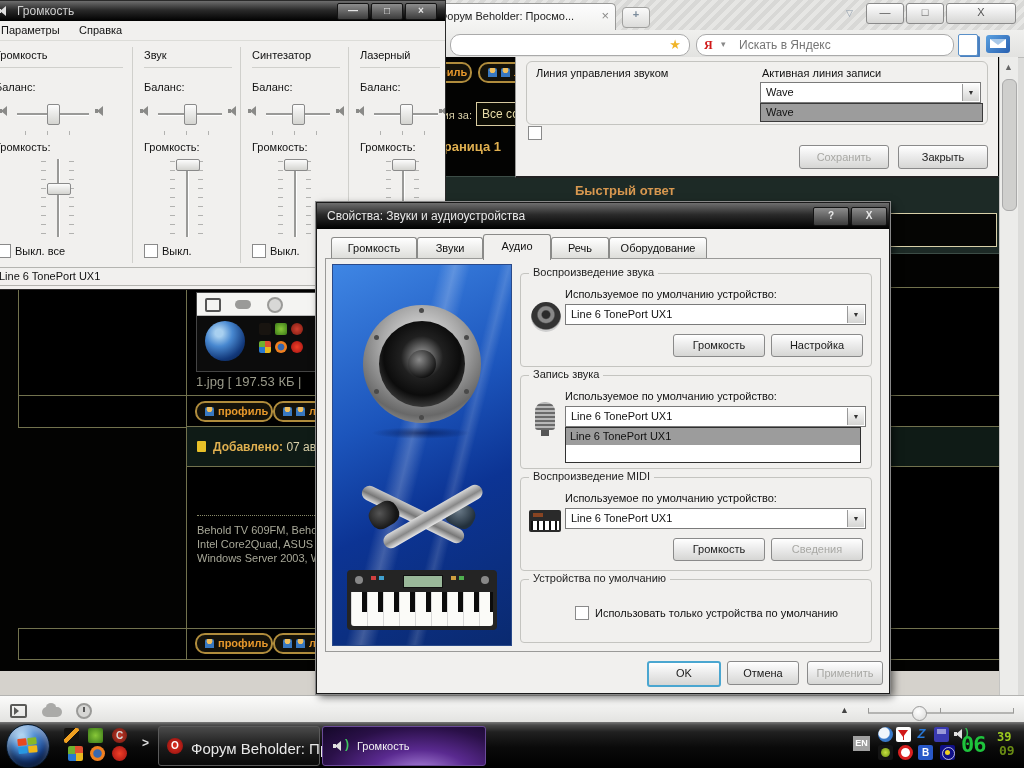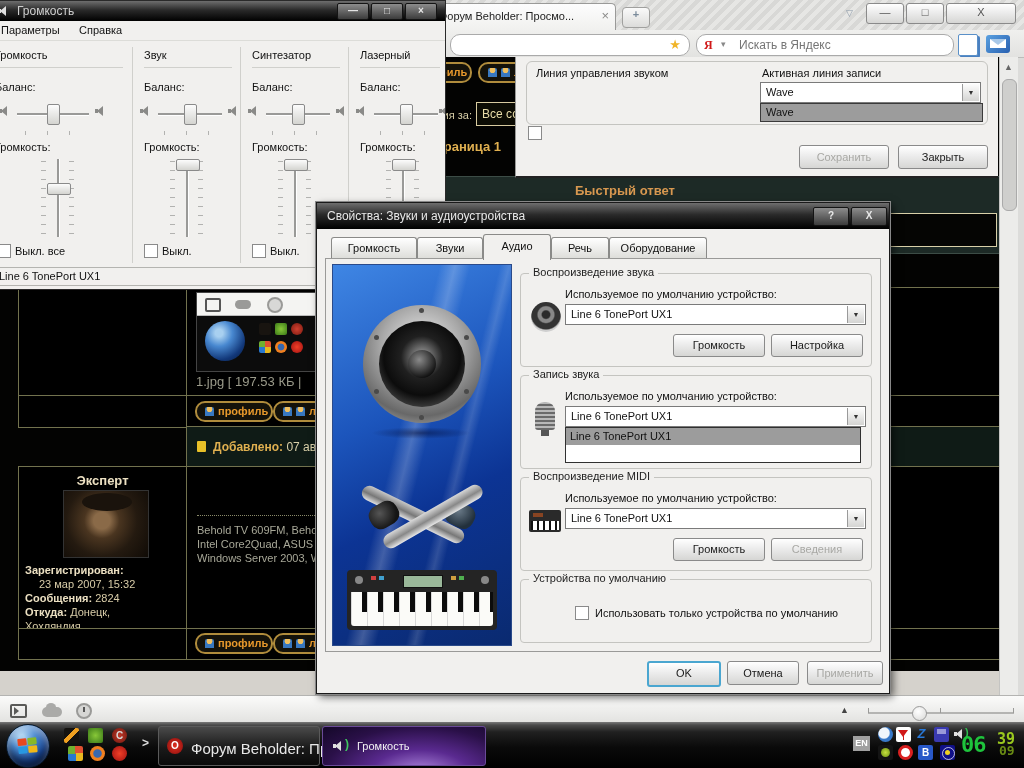--- a/index.html
+++ b/index.html
@@ -144,36 +144,20 @@
     </div>
 
     <div class="fcell" style="left:186px;top:369px;width:812px;height:40px;background:#0f1b16">
       <div class="a" style="left:10px;top:14px;width:9px;height:11px;background:#e8c028;border-radius:1px"></div>
       <span class="a" style="left:26px;top:13px;font-size:12px">
         <b class="goldtext">Добавлено:</b>
         <span style="color:#d8cfa8">07 авг 2</span>
       </span>
     </div>
 
-    <div class="fcell" style="left:18px;top:409px;width:167px;height:162px">
-      <span class="a" style="left:0;top:6px;width:167px;text-align:center;color:#ece0c2;font-weight:bold;font-size:13px">Эксперт</span>
-      <div class="a" style="left:44px;top:23px;width:84px;height:66px;
-           background:radial-gradient(circle at 45% 45%,#8a6a48 0 14%,#4a3520 30%,#241a10 60%,#100b06);border:1px solid #333">
-        <div class="a" style="left:18px;top:2px;width:50px;height:18px;background:#1a130c;border-radius:50%"></div>
-      </div>
-      <div class="a" style="left:6px;top:96px;width:158px;font-size:11px;line-height:14px;color:#d8cca8">
-        <b style="color:#ece0c2">Зарегистрирован:</b><br>
-        <span style="padding-left:14px">23 мар 2007, 15:32</span><br>
-        <b style="color:#ece0c2">Сообщения:</b>
-        <span>2824</span><br>
-        <b style="color:#ece0c2">Откуда:</b>
-        <span>Донецк,</span><br>
-        <span>Хохляндия</span>
-      </div>
-    </div>
     <div class="fcell" style="left:186px;top:409px;width:812px;height:162px">
       <div class="a" style="left:10px;top:48px;width:120px;border-top:1px dotted #8a8a6a"></div>
       <div class="a" style="left:10px;top:56px;font-size:11px;line-height:14px;color:#a8a898">
         <span>Behold TV 609FM, Behold</span><br>
         <span>Intel Core2Quad, ASUS F</span><br>
         <span>Windows Server 2003, W</span>
       </div>
     </div>
 
     <div class="fcell" style="left:18px;top:571px;width:167px;height:30px"></div>
@@ -574,16 +558,16 @@
   <div class="tico" style="left:918px;top:23px;background:#2858c8;color:#fff;
        font-size:10px;font-weight:bold;text-align:center;line-height:15px">
     <span>B</span></div>
   <div class="tico" style="left:940px;top:23px;background:#101088">
     <div class="a" style="left:5px;top:5px;width:5px;height:5px;border-radius:50%;background:#f0d020"></div>
     <div class="a" style="left:2px;top:2px;width:11px;height:11px;border-radius:50%;border:1px solid rgba(255,255,255,.7)"></div>
   </div>
 
   <div class="a" style="left:961px;top:8px;width:60px;height:32px;font-family:'DejaVu Sans Mono',monospace">
     <span class="a" style="left:0;top:2px;font-size:22px;font-weight:bold;color:#1ec43c;letter-spacing:-1px">06</span>
-    <span class="a" style="left:36px;top:0;font-size:15px;font-weight:bold;color:#9ac81e">39</span>
+    <span class="a" style="left:36px;top:0;font-size:12px;font-weight:bold;color:#9ac81e">39</span>
     <span class="a" style="left:38px;top:13px;font-size:13px;font-weight:bold;color:#6a8c14">09</span>
   </div>
 </div>
 
 </body></html>

